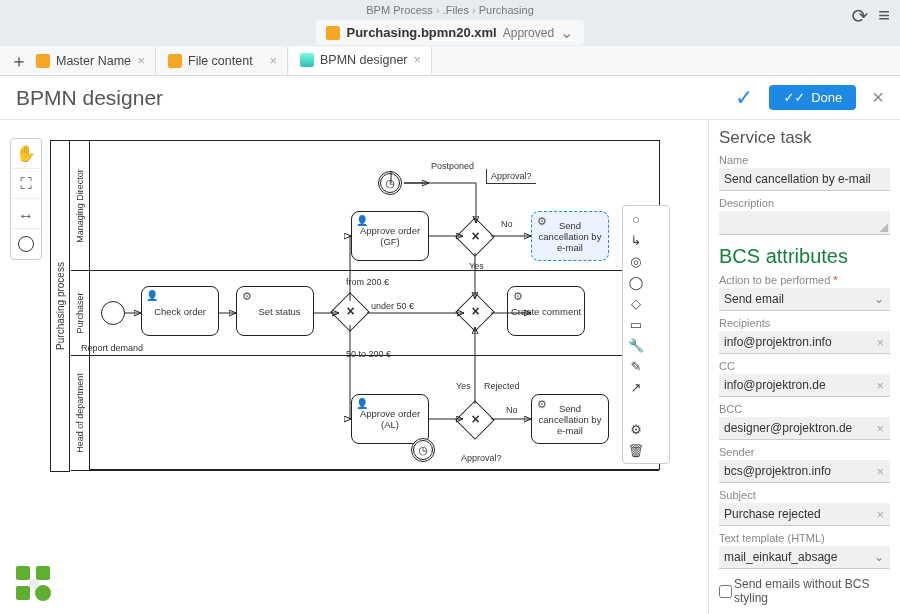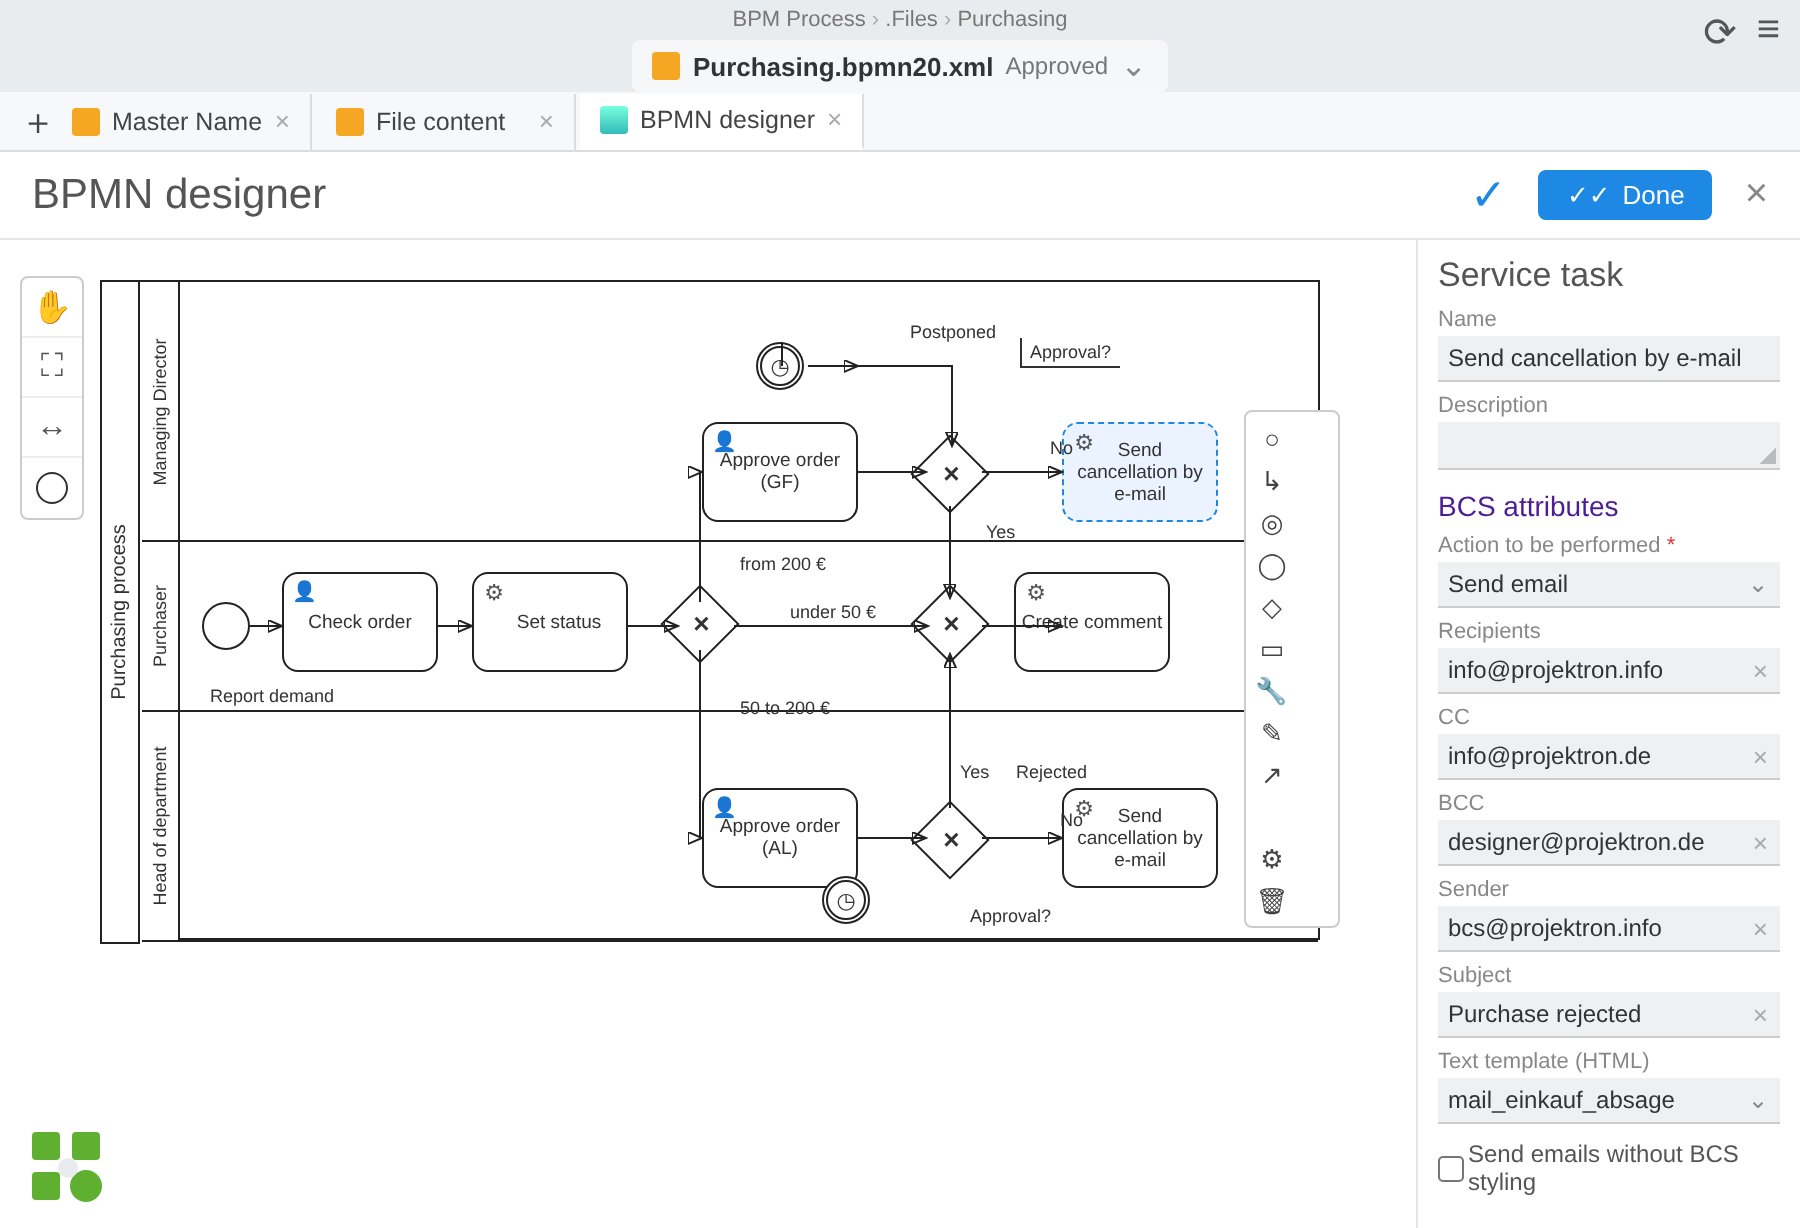--- a/index.html
+++ b/index.html
@@ -48,24 +48,24 @@
   .lane-label span { position:absolute; left:50%; top:50%; transform:translate(-50%,-50%) rotate(-90deg); font-size:9px; white-space:nowrap; }
   .task { position:absolute; width:78px; height:50px; border:1.5px solid #222; border-radius:8px; background:#fff; font-size:9.5px; text-align:center; display:flex; flex-direction:column; align-items:center; justify-content:center; padding:2px; }
   .task.selected { border:1.5px dashed #1e88e5; background:#eaf3ff; }
   .task .tico { position:absolute; left:4px; top:3px; width:12px; height:12px; }
   .gear-ico::before { content:"⚙"; font-size:11px; color:#555; }
   .user-ico::before { content:"👤"; font-size:10px; }
   .gateway { position:absolute; width:28px; height:28px; border:1.5px solid #222; transform:rotate(45deg); background:#fff; }
   .gateway .x { transform:rotate(-45deg); display:block; text-align:center; line-height:24px; font-weight:bold; font-size:14px; }
   .start-event { position:absolute; width:24px; height:24px; border:1.5px solid #222; border-radius:50%; background:#fff; }
   .timer-event { position:absolute; width:24px; height:24px; border:3px double #222; border-radius:50%; background:#fff; display:flex; align-items:center; justify-content:center; font-size:11px; }
-  .label { position:absolute; font-size:9px; color:#333;margin-left:24px; }
+  .label { position:absolute; font-size:9px; color:#333; }
   .rightpanel { position:absolute; right:0; top:0; width:192px; height:100%; background:#fff; border-left:1px solid #e5e5e5; padding:8px 10px; overflow-y:auto; font-size:12px; color:#555; }
   .rightpanel h2 { font-size:17px; font-weight:400; color:#555; margin-bottom:6px; }
-  .rightpanel h3 { font-size:14px; font-weight:400; color:#4c1d95; margin:10px 0 4px; }
+  .rightpanel h3 { font-size:20px; font-weight:400; color:#15803d; margin:10px 0 4px; }
   .rightpanel label { font-size:11px; color:#888; display:block; margin-top:6px; margin-bottom:2px; }
   .rightpanel .req::after { content:" *"; color:#d33; }
   .rp-input { width:100%; background:#eef0f2; border:none; border-bottom:1px solid #ccc; padding:4px 5px; font-size:12px; color:#333; position:relative; }
   .rp-select { width:100%; background:#eef0f2; border:none; border-bottom:1px solid #ccc; padding:4px 5px; font-size:12px; color:#333; position:relative; display:flex; align-items:center; }
   .rp-select::after { content:"⌄"; position:absolute; right:6px; color:#888; }
   .rp-input .clr { position:absolute; right:6px; color:#aaa; font-size:13px; cursor:pointer; }
   .rp-textarea { width:100%; height:24px; background:#eef0f2; border:none; border-bottom:1px solid #ccc; resize:none; position:relative; }
   .rp-textarea::after { content:""; position:absolute; right:2px; bottom:2px; width:8px; height:8px; background:linear-gradient(135deg, transparent 50%, #bbb 50%); }
   .chk-row { display:flex; align-items:center; gap:2px; margin-top:8px; }
   .chk-row input { width:13px; height:13px; }

